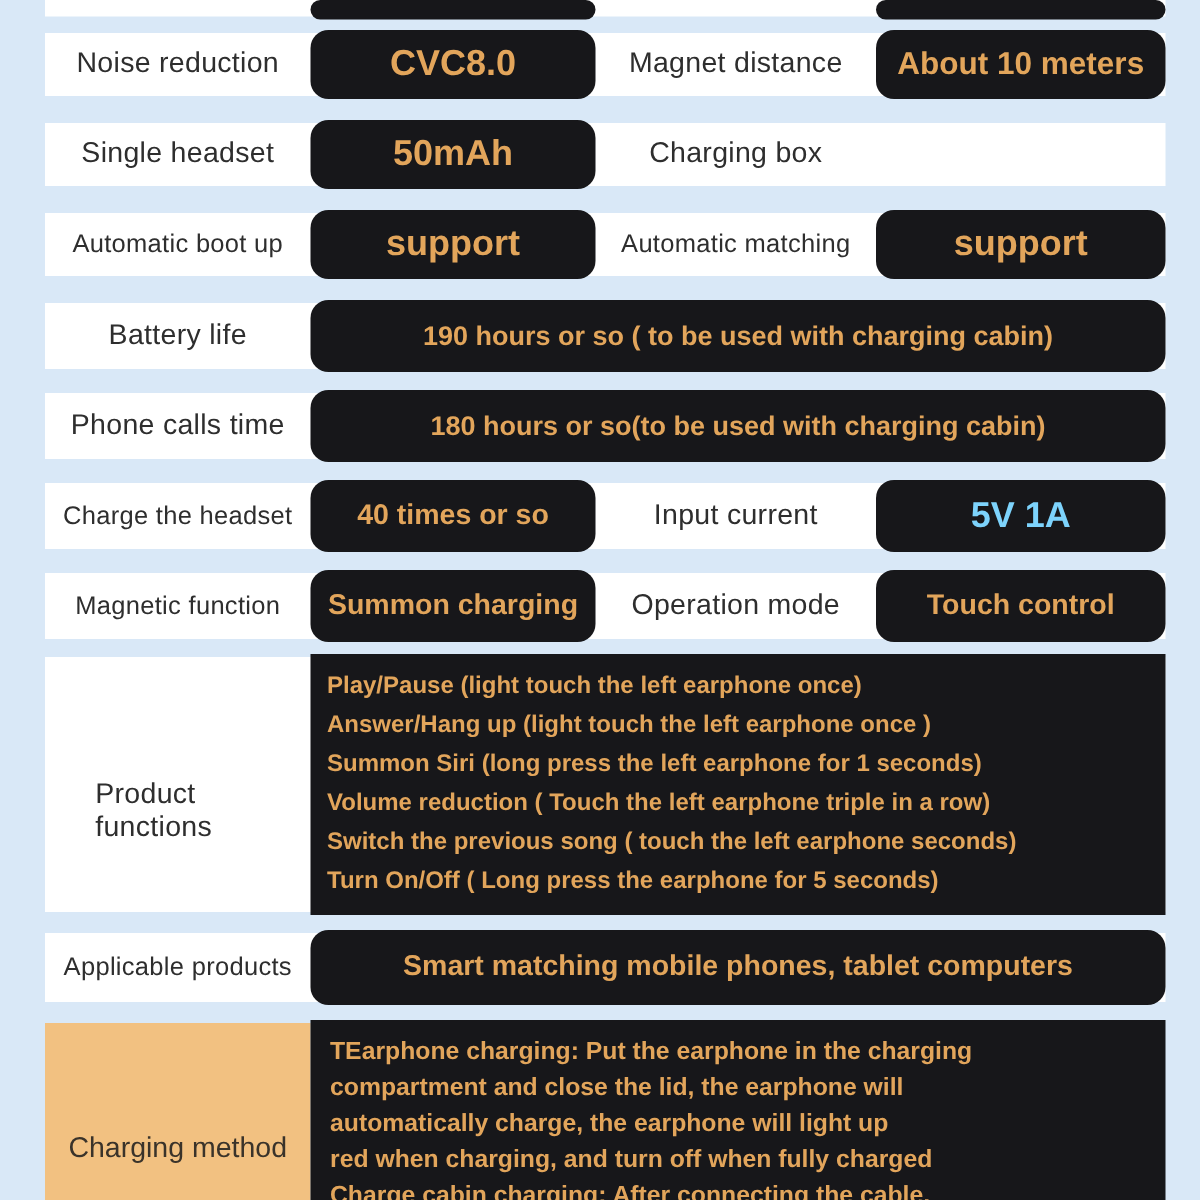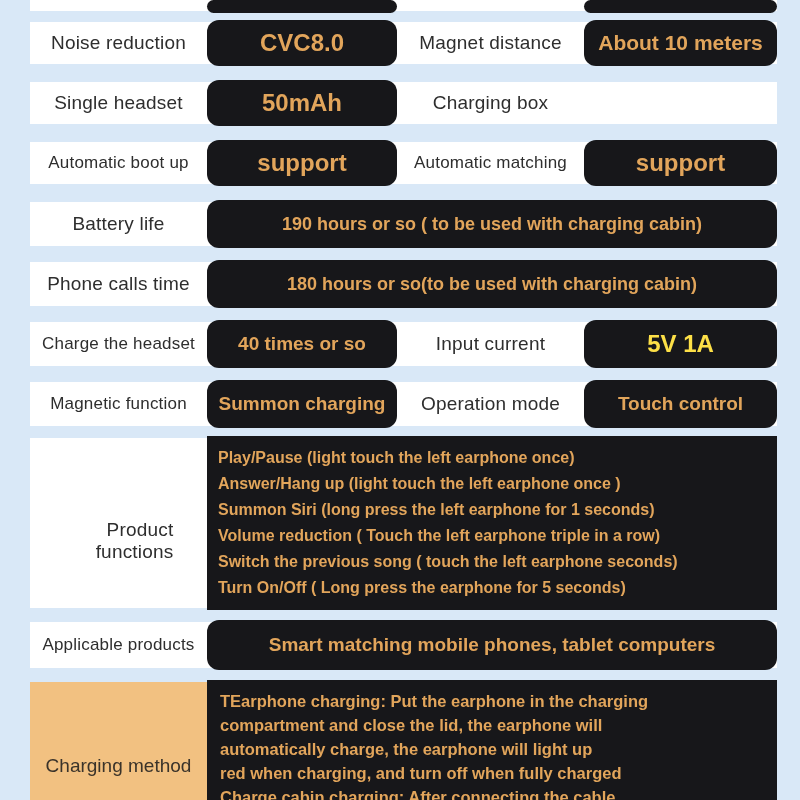--- a/index.html
+++ b/index.html
@@ -16,30 +16,30 @@
     color:#e2a55b;display:flex;align-items:center;justify-content:center;
     white-space:nowrap;
     border-radius:12px;
   }
   .d1{left:177px;width:190px;}
   .d2{left:554px;width:193px;}
   .dfull{left:177px;width:570px;}
   .lb{
     position:absolute;top:0;bottom:0;color:#2e2e2e;
     display:flex;align-items:center;justify-content:center;
-    text-align:right;font-size:19px;letter-spacing:.2px;
+    text-align:left;font-size:19px;letter-spacing:.2px;
   }
   .l1{left:0;width:177px;}
   .l2{left:367px;width:187px;}
   .lb.sm{font-size:17px;}
   .v-lg{font-size:24px;font-weight:600;}
   .v-md{font-size:19px;font-weight:700;}
   .v-mm{font-size:21px;font-weight:700;}
   .v-sm{font-size:18px;font-weight:700;}
-  .v-light{color:#fde047;}
+  .v-light{color:#7dd3fc;}
   
   .r0{height:11px;}
   .r0 .dark{top:0;bottom:-2px;}
   .r1{margin-top:11px;height:42px;}
   .r2{margin-top:18px;height:42px;}
   .r3{margin-top:18px;height:42px;}
   .r4{margin-top:18px;height:44px;}
   .r5{margin-top:16px;height:44px;}
   .r6{margin-top:16px;height:44px;}
   .r7{margin-top:16px;height:44px;}

